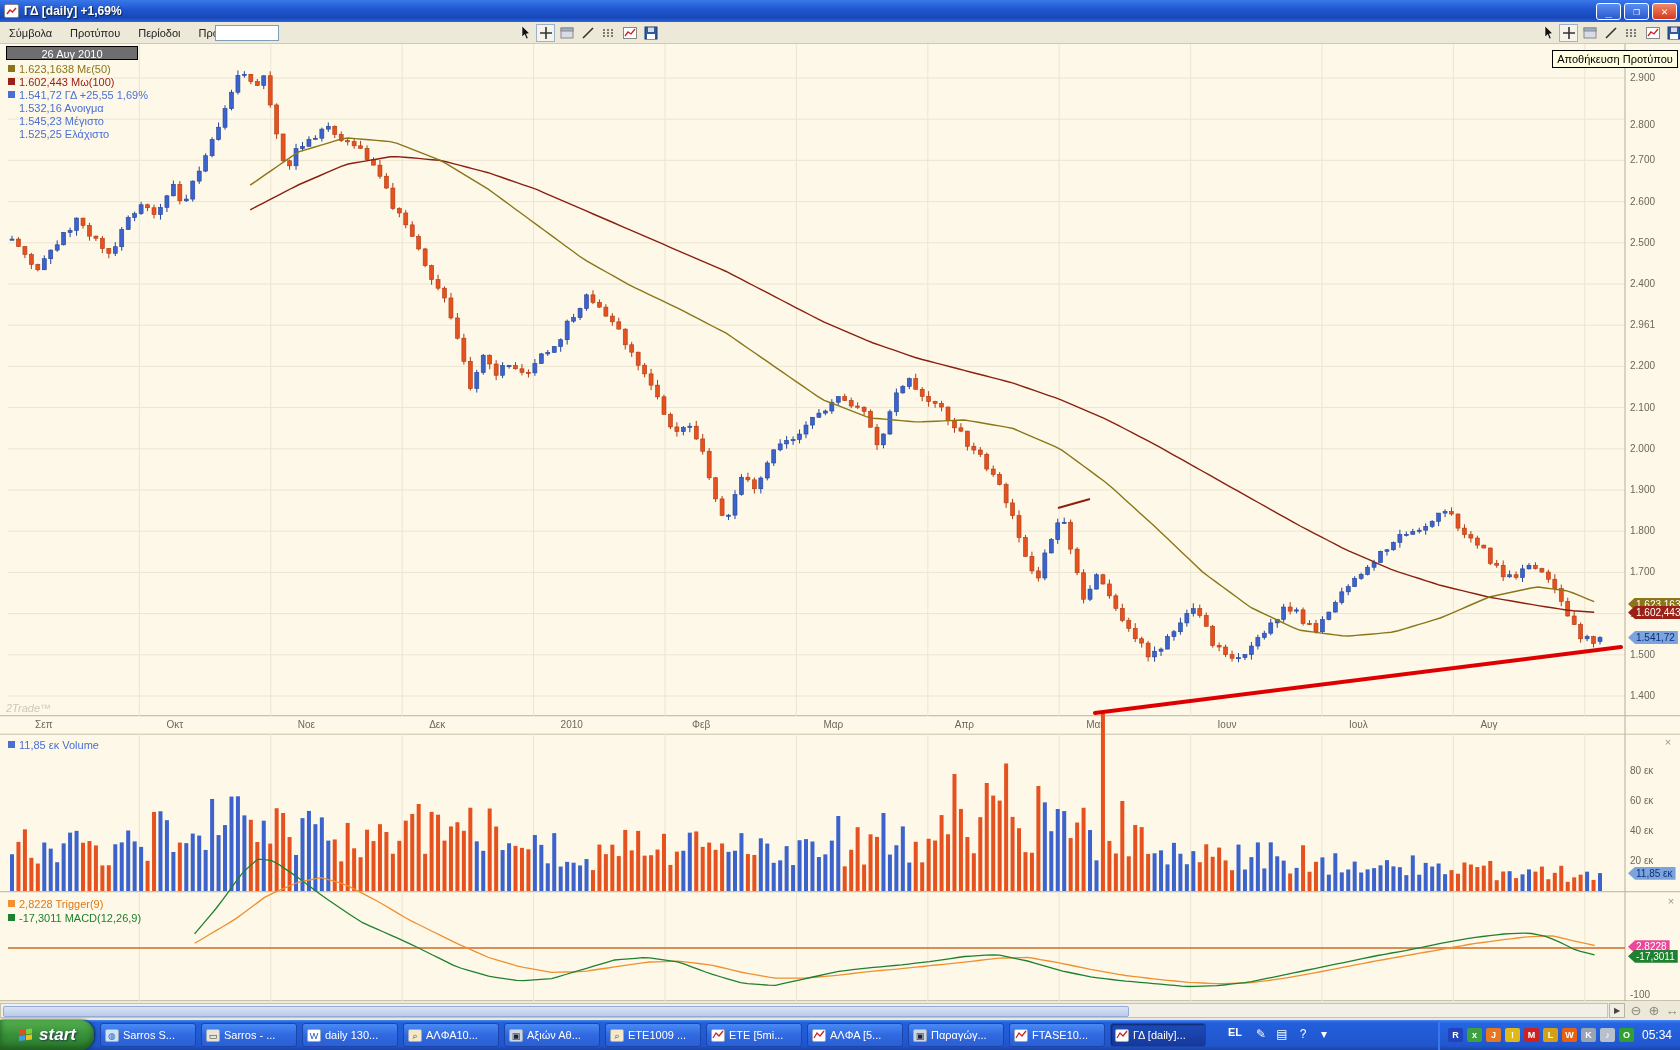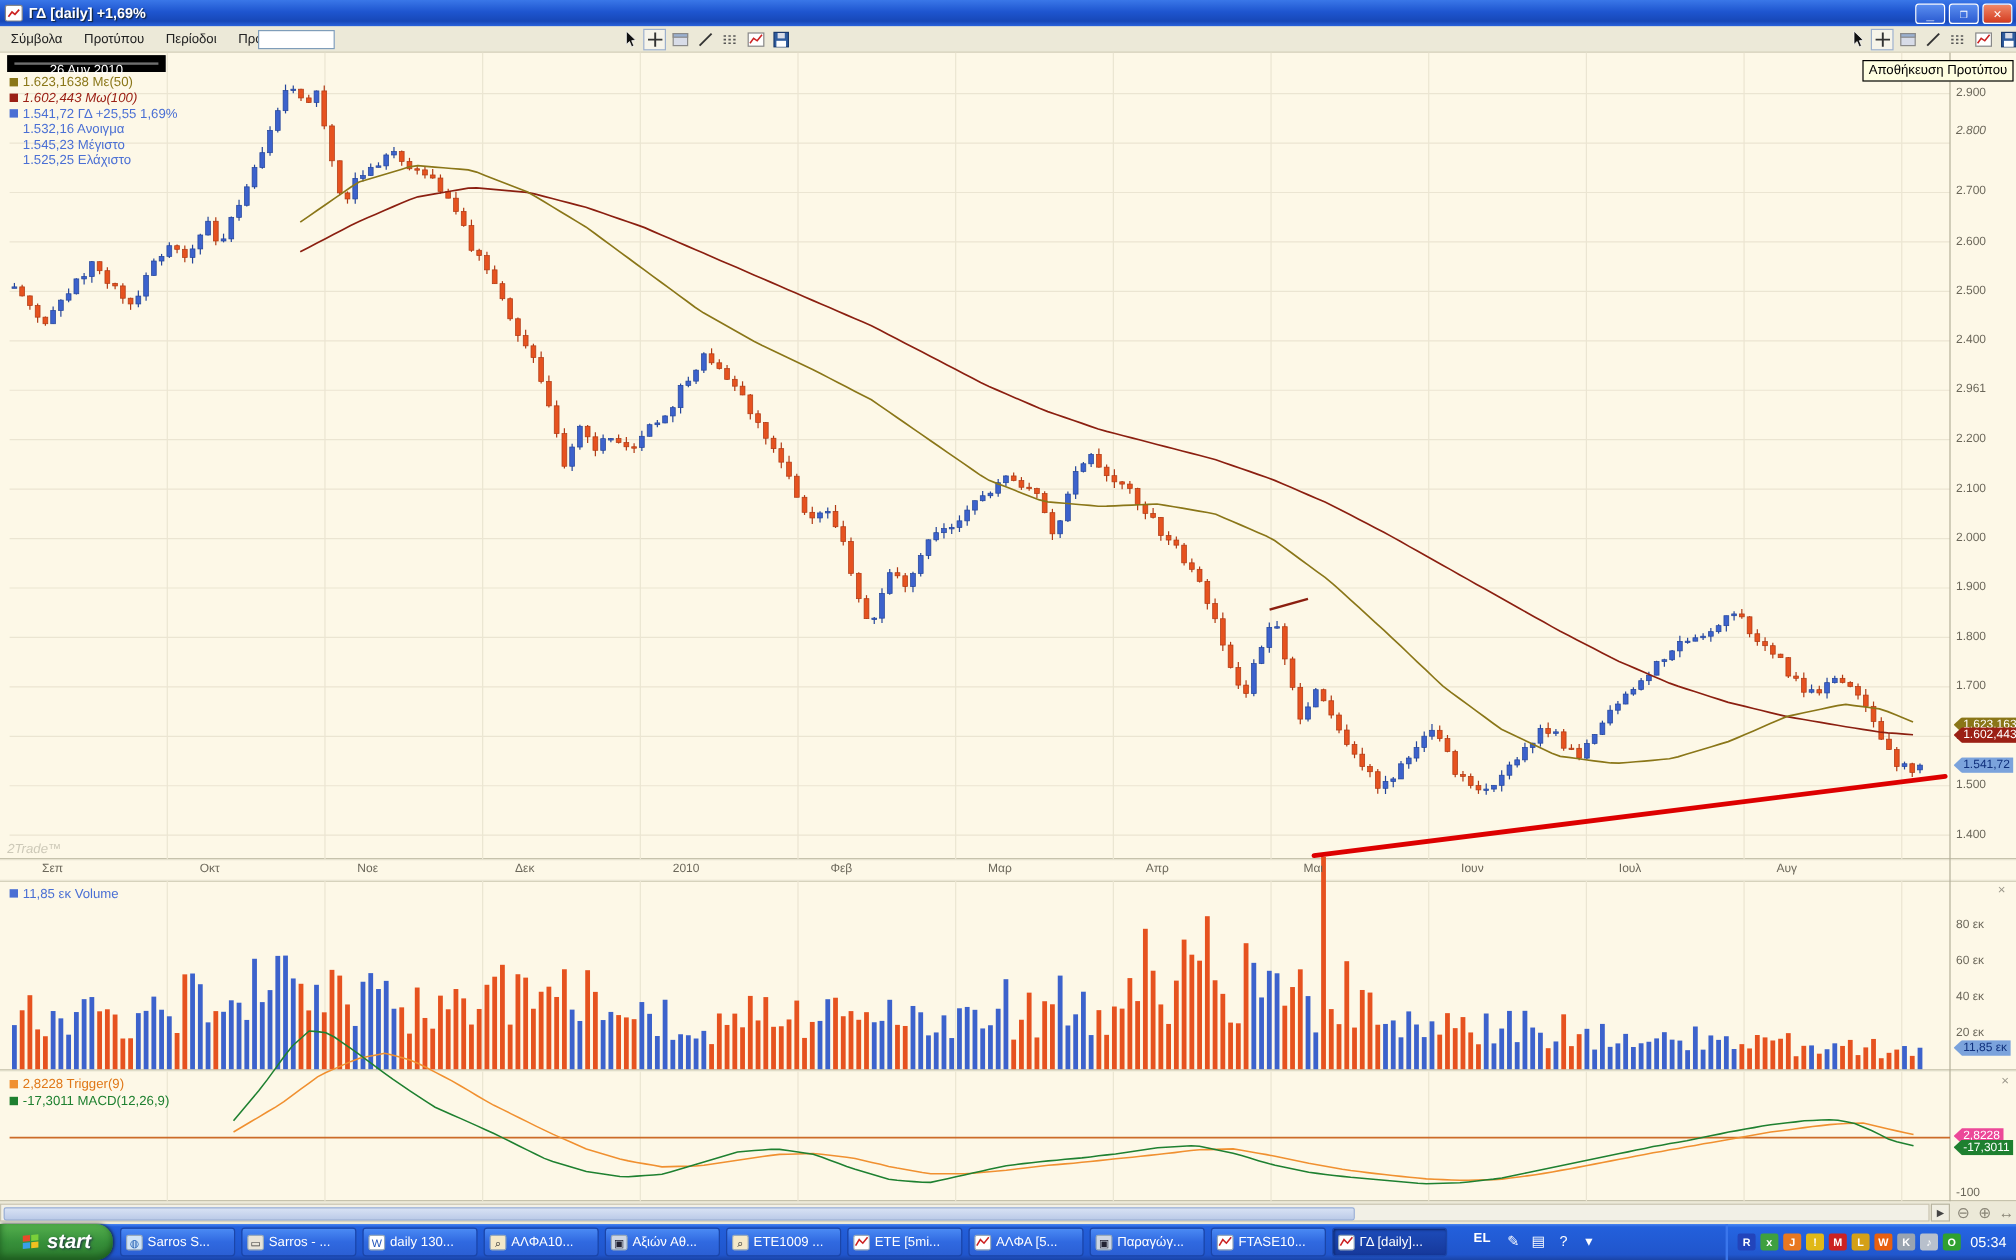--- a/index.html
+++ b/index.html
@@ -35,21 +35,21 @@
   #xaxis-strip  { top:717px; height:16px;  background:#fdf8e7; }
   #volume-panel { top:734px; height:158px; border-top:1px solid #d6d2bc; border-bottom:1px solid #c6c2ac; }
   #macd-panel   { top:893px; height:108px; border-bottom:1px solid #c6c2ac; }
   #chart-svg { position:absolute; left:0; top:0; width:1680px; height:1050px; }
 
   .lbl { position:absolute; font-size:10px; color:#6b675a; white-space:nowrap; }
   .pricetag { position:absolute; left:1628px; font-size:10px; color:#fff; height:13px;
     line-height:13px; padding:0 3px 0 8px; white-space:nowrap;
     clip-path:polygon(0 50%, 7px 0, 100% 0, 100% 100%, 7px 100%); }
   .datebox { position:absolute; left:6px; top:46px; width:132px; height:14px; background:#6e6e6e;
-    color:#fff; font-size:11px; text-align:center; line-height:14px; border:6px solid #000000; }
+    color:#fff; font-size:11px; text-align:center; line-height:14px; border:1px solid #000000; }
   .plegend { position:absolute; left:8px; top:62px; }
   .lg { font-size:11px; height:13px; display:flex; align-items:center; white-space:nowrap; }
   .lg .sq { display:inline-block; width:7px; height:7px; margin-right:4px; }
   .lg .nosq { display:inline-block; width:11px; }
   .watermark { position:absolute; left:6px; top:702px; font-size:11px; color:#cdc9b8; font-style:italic; }
   .panel-close { position:absolute; font-size:11px; color:#9a968a; width:12px; height:12px;
     line-height:11px; text-align:center; }
   .tooltip { position:absolute; left:1552px; top:50px; width:126px; height:18px; background:#ffffe1;
     border:1px solid #000; font-size:11px; color:#000; text-align:center; line-height:16px; }
 
@@ -1011,21 +1011,21 @@
       <line x1="1095" y1="713" x2="1621" y2="647" stroke="#dd0000" stroke-width="4" stroke-linecap="round"></line>
       <line x1="1058" y1="508" x2="1090" y2="499" stroke="#8b1f10" stroke-width="2"></line>
     </svg>
 
   <div class="datebox">26 Αυγ 2010</div>
   <div class="plegend" id="price-legend">
     <div class="lg" style="color: rgb(138, 118, 24);">
         <span class="sq" style="background: rgb(138, 118, 24);"></span>
         <span>1.623,1638 Με(50)</span>
       </div>
-    <div class="lg" style="color: rgb(155, 32, 21); font-style: italic;">
+    <div class="lg" style="color: rgb(155, 32, 21);">
         <span class="sq" style="background: rgb(155, 32, 21);"></span>
         <span>1.602,443 Μω(100)</span>
       </div>
     <div class="lg" style="color: rgb(74, 111, 212);">
         <span class="sq" style="background: rgb(74, 111, 212);"></span>
         <span>1.541,72 ΓΔ +25,55 1,69%</span>
       </div>
     <div class="lg" style="color: rgb(74, 111, 212);">
         <span class="nosq"></span>
         <span>1.532,16 Ανοιγμα</span>
@@ -1053,21 +1053,21 @@
     <span>2,8228 Trigger(9)</span>
   </div>
   <div class="lg" style="position:absolute;left:8px;top:911px;color:#1e8030">
     <span class="sq" style="background:#1e8030"></span>
     <span>-17,3011 MACD(12,26,9)</span>
   </div>
   <div class="panel-close" style="left:1665px;top:896px">×</div>
 
   <div id="labels">
       <div class="lbl" style="left: 1630px; top: 72px;">2.900</div>
-      <div class="lbl" style="left: 1630px; top: 104px; font-style: italic;">2.800</div>
+      <div class="lbl" style="left: 1630px; top: 119px;">2.800</div>
       <div class="lbl" style="left: 1630px; top: 154.4px;">2.700</div>
       <div class="lbl" style="left: 1630px; top: 195.6px;">2.600</div>
       <div class="lbl" style="left: 1630px; top: 236.8px;">2.500</div>
       <div class="lbl" style="left: 1630px; top: 278px;">2.400</div>
       <div class="lbl" style="left: 1630px; top: 319.2px;">2.961</div>
       <div class="lbl" style="left: 1630px; top: 360.4px;">2.200</div>
       <div class="lbl" style="left: 1630px; top: 401.6px;">2.100</div>
       <div class="lbl" style="left: 1630px; top: 442.8px;">2.000</div>
       <div class="lbl" style="left: 1630px; top: 484px;">1.900</div>
       <div class="lbl" style="left: 1630px; top: 525.2px;">1.800</div>

